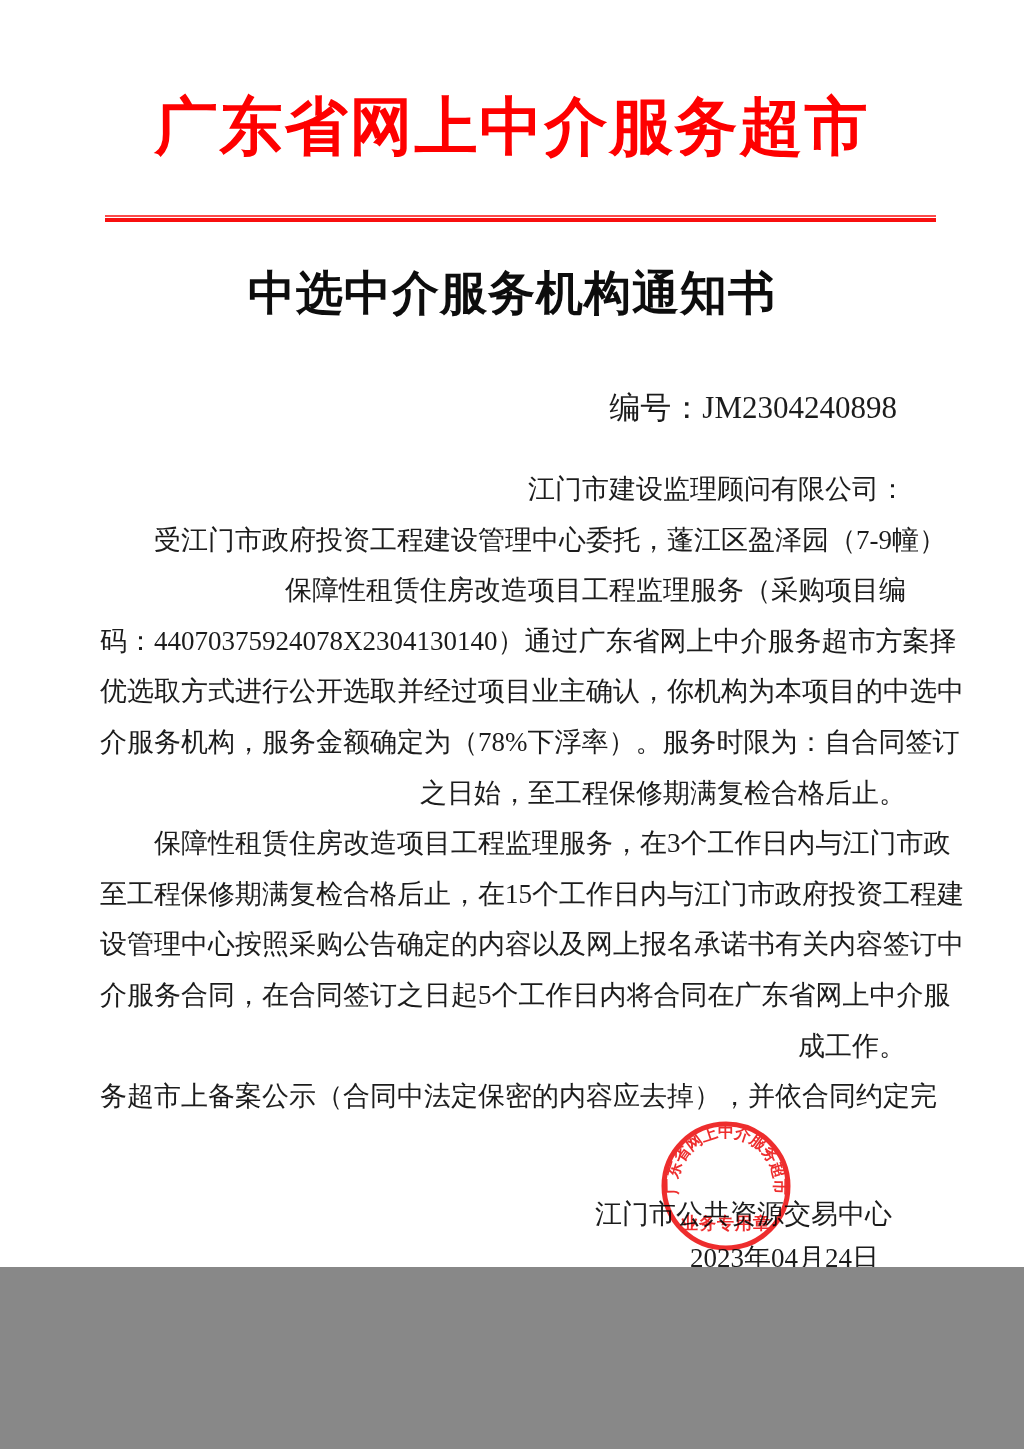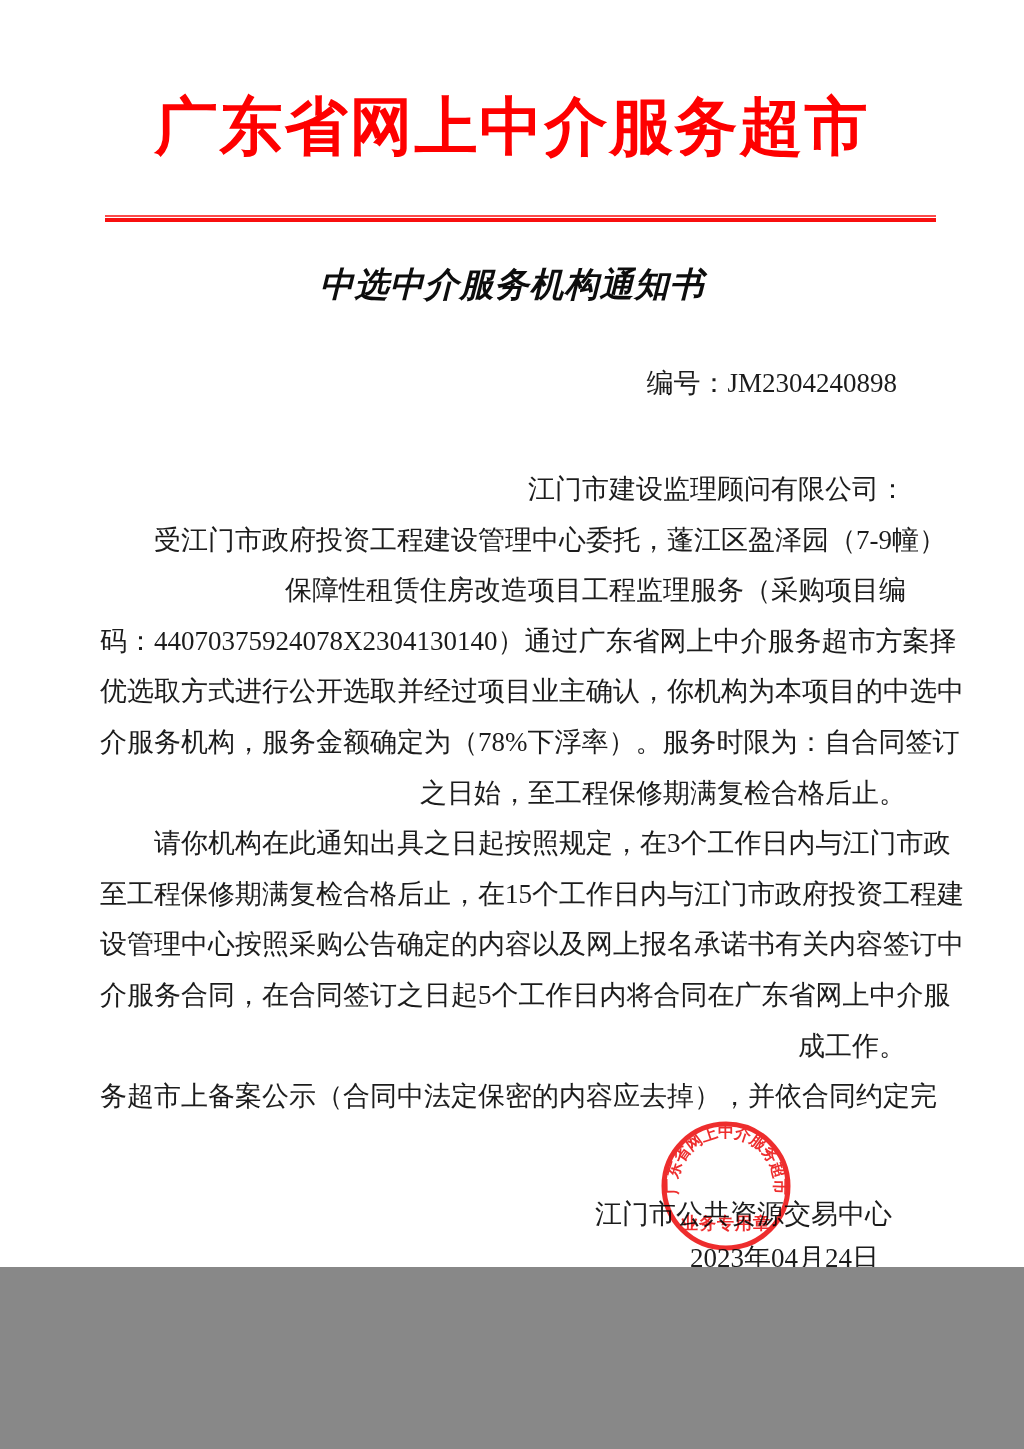--- a/index.html
+++ b/index.html
@@ -22,29 +22,28 @@
   }
   .red-rule{
     position:absolute;top:215px;left:105px;width:831px;
     height:1px;
     border-top:2px solid #fb4b4b;
     border-bottom:4px solid #f80f0f;
   }
   .doc-title{
     position:absolute;top:262px;left:0;width:100%;
     text-align:center;
-    font-size:34px;font-weight:bold;
+    font-size:47px;font-weight:bold;
     letter-spacing:1px;
     color:#0d0d0d;
     white-space:nowrap;
-    font-style:italic;
   }
   .doc-number{
-    position:absolute;top:366px;right:127px;
-    font-size:27px;line-height:1.3;
+    position:absolute;top:388px;right:127px;
+    font-size:31px;line-height:1.3;
     color:#1c1c1c;
     white-space:nowrap;
   }
   .body-block{
     position:absolute;top:464px;left:100px;width:806px;
     font-size:27px;
   }
   .line{
     height:50.6px;line-height:50.6px;
     white-space:nowrap;
@@ -93,21 +92,21 @@
   <div class="doc-number"><span>编号：</span><span>JM2304240898</span></div>
 
   <div class="body-block">
     <div class="line">江门市建设监理顾问有限公司：</div>
     <div class="line j indent">受江门市政府投资工程建设管理中心委托，蓬江区盈泽园（7-9幢）</div>
     <div class="line">保障性租赁住房改造项目工程监理服务（采购项目编</div>
     <div class="line j">码：44070375924078X2304130140）通过广东省网上中介服务超市方案择</div>
     <div class="line j">优选取方式进行公开选取并经过项目业主确认，你机构为本项目的中选中</div>
     <div class="line j">介服务机构，服务金额确定为（78%下浮率）。服务时限为：自合同签订</div>
     <div class="line">之日始，至工程保修期满复检合格后止。</div>
-    <div class="line j indent">请你机构在此通知出具之日起按照规定，在3个工作日内与江门市政</div>
+    <div class="line j indent">保障性租赁住房改造项目工程监理服务，在3个工作日内与江门市政</div>
     <div class="line j">至工程保修期满复检合格后止，在15个工作日内与江门市政府投资工程建</div>
     <div class="line j">设管理中心按照采购公告确定的内容以及网上报名承诺书有关内容签订中</div>
     <div class="line j">介服务合同，在合同签订之日起5个工作日内将合同在广东省网上中介服</div>
     <div class="line">成工作。</div>
     <div class="line j">务超市上备案公示（合同中法定保密的内容应去掉），并依合同约定完</div>
   </div>
 
   <div class="signer">江门市公共资源交易中心</div>
   <div class="date">2023年04月24日</div>
 

